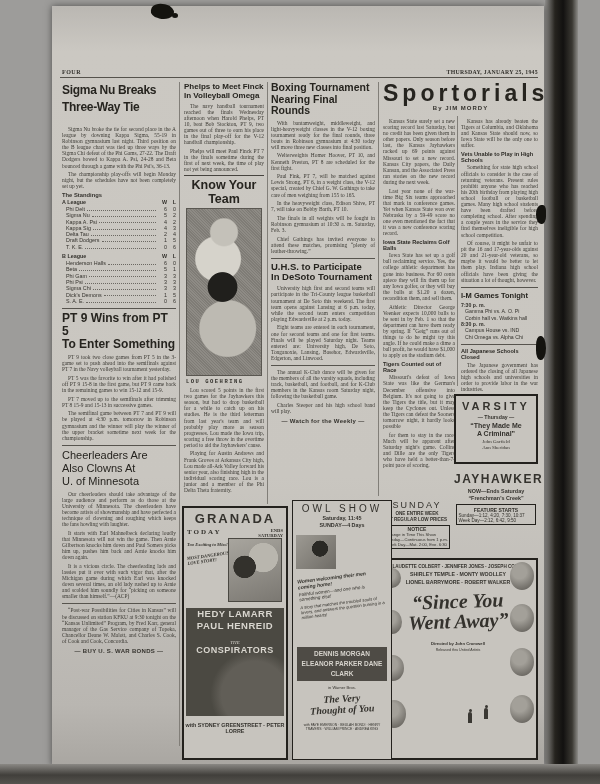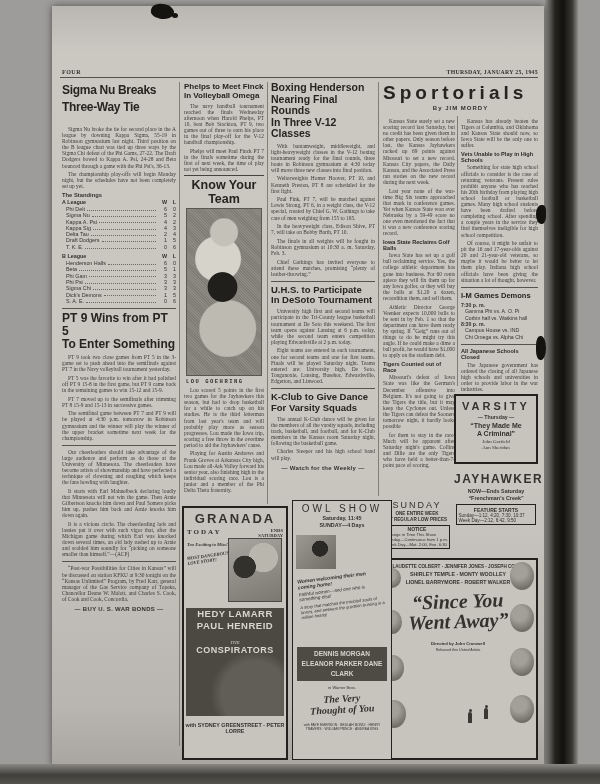--- a/index.html
+++ b/index.html
@@ -69,21 +69,21 @@
   .photo{width:76px;height:168px;margin:2px auto 2px;border:1px solid #5a5751;
     background:
       radial-gradient(circle at 50% 14%, #c4c1b9 0 9%, rgba(0,0,0,0) 10%),
       radial-gradient(circle at 48% 47%, #201f1c 0 15%, rgba(0,0,0,0) 16%),
       radial-gradient(circle at 42% 30%, #d6d3cb 0 18%, rgba(0,0,0,0) 19%),
       radial-gradient(circle at 55% 72%, #bdbab2 0 22%, rgba(0,0,0,0) 23%),
       repeating-linear-gradient(45deg,#8e8b85 0 1px,#7f7c76 1px 2px)}
   .photo-cap{font-family:"Liberation Mono",monospace;font-size:5.5px;letter-spacing:1.5px;font-weight:bold;margin:0 0 2px 2px}
 
   
-  .sp-title{font-size:19px;letter-spacing:4px;text-align:left;line-height:22px}
+  .sp-title{font-size:23px;letter-spacing:4px;text-align:left;line-height:22px}
   .sp-by{font-size:6px;text-align:center;font-weight:bold;font-family:"Liberation Sans",sans-serif;letter-spacing:1px;margin-top:1px}
   .im-line{font-family:"Liberation Sans",sans-serif;font-size:5.2px;line-height:6.4px;padding-left:4px}
   .im-time{font-weight:bold;padding-left:0}
   .im-head{font-size:7.5px;margin:2px 0}
 
   
   .ad{position:absolute;background:#c7c4be;border:2px solid #23211d}
   .adc{text-align:center;font-family:"Liberation Sans",sans-serif}
 
   #varsity{left:402px;top:388px;width:84px;height:70px;padding-top:4px}
@@ -300,20 +300,25 @@
           <div>To Enter Something</div>
         </div>
         <p class="bp">PT 9 took two close games from PT 5 in the 3-game set to push ahead into the semifinals against PT 7 in the Navy volleyball tournament yesterday.</p>
         <p class="bp">PT 5 was the favorite to win after it had polished off PT 9 15-8 in the first game, but PT 9 came back in the remaining games to win 15-12 and 15-9.</p>
         <p class="bp">PT 7 moved up to the semifinals after trimming PT 8 15-9 and 15-13 in successive games.</p>
         <p class="bp">The semifinal game between PT 7 and PT 9 will be played at 4:30 p.m. tomorrow in Robinson gymnasium and the winner will play the winner of the upper bracket sometime next week for the championship.</p>
       </div>
 
       <div class="sep"></div>
       <div>
+        <div class="hd hd-lt">
+          <div>Cheerleaders Are</div>
+          <div>Also Clowns At</div>
+          <div>U. of Minnesota</div>
+        </div>
         <p class="bp">Our cheerleaders should take advantage of the large audience and perform as do those at the University of Minnesota. The cheerleaders have become artists of showmanship and have perfected a technique of clowning and roughing which keeps the fans howling with laughter.</p>
         <p class="bp">It starts with Earl Mahnelbeck declaring loudly that Minnesota will not win the game. Then Arnie Gilbertson knocks him down and Paul Somers picks him up, pushes him back and Arnie knocks him down again.</p>
         <p class="bp">It is a vicious circle. The cheerleading lads and lassies put it over with such vigor that, after the Michigan game during which Earl was knocked down several times, an old lady rushed up to Arnie and scolded him soundly for “picking on someone smaller than himself.”—(ACP)</p>
       </div>
 
       <div class="sep"></div>
       <div>
         <p class="bp">“Post-war Possibilities for Cities in Kansas” will be discussed on station KFKU at 9:30 tonight on the “Kansas Unlimited” Program, by Fred Karr, general manager of the Gas Service company of Topeka, Chancellor Deane W. Malott, and Charles S. Cook, of Cook and Cook, Concordia.</p>
       </div>
       <div class="centerline">— BUY U. S. WAR BONDS —</div>
@@ -334,46 +339,41 @@
         <div class="photo"></div>
         <div class="photo-cap">LOU GOEHRING</div>
         <p class="bp">Lou scored 5 points in the first two games for the Jayhawkers this season, but had to drop basketball for a while to catch up on his studies. He is the third letterman from last year's team and will probably play more as season progresses. Lou made the Iowa trip, scoring a free throw in the overtime period to aid the Jayhawkers' cause.</p>
         <p class="bp">Playing for Austin Andrews and Frank Groves at Arkansas City high, Lou made all-Ark Valley forward his senior year, also finishing high in the individual scoring race. Lou is a junior and a member of the Phi Delta Theta fraternity.</p>
       </div>
     </div>
 
     <div class="col" id="col3">
       <div>
         <div class="hd" style="font-size:10.5px;line-height:11.5px;margin-bottom:3px">
-          <div>Boxing Henderson</div>
+          <div>Boxing Tournament</div>
           <div>Nearing Final Rounds</div>
-          <div>In Three V-12 Classes</div>
         </div>
         <p class="bp">With bantamweight, middleweight, and light-heavyweight classes in the V-12 boxing tournament ready for the final rounds, three bouts in Robinson gymnasium at 4:30 today will move three new classes into final position.</p>
         <p class="bp">Welterweights Homer Hoover, PT 10, and Kenneth Preston, PT 8 are scheduled for the first fight.</p>
         <p class="bp">Paul Fink, PT 7, will be matched against Lewis Strong, PT 6, in a weight class, the V-12 special, created by Chief G. W. Gathings to take care of men weighing from 155 to 165.</p>
         <p class="bp">In the heavyweight class, Edison Shive, PT 7, will take on Bobby Barth, PT 10.</p>
         <p class="bp">The finals in all weights will be fought in Robinson gymnasium at 10:30 a. m. Saturday, Feb. 3.</p>
         <p class="bp">Chief Gathings has invited everyone to attend these matches, promising “plenty of leather-throwing.”</p>
       </div>
       <div class="sep"></div>
       <div>
         <div class="hd" style="font-size:9.5px;line-height:10.5px;margin-bottom:2.5px">
           <div>U.H.S. to Participate</div>
           <div>In DeSoto Tournament</div>
         </div>
         <p class="bp">University high first and second teams will participate in the Tri-County league basketball tournament at De Soto this weekend. The first team opens against Lansing at 6 p.m. today, while the second team enters competition playing Edwardsville at 2 p.m. today.</p>
         <p class="bp">Eight teams are entered in each tournament, one for second teams and one for first teams. Finals will be played Saturday night. Teams entered are: University high, De Soto, Tonganoxie, Lansing, Basehor, Edwardsville, Edgerton, and Linwood.</p>
       </div>
       <div class="sep"></div>
       <div>
-        <div class="hd" style="font-size:9.5px;line-height:10.5px;margin-bottom:2.5px">
-          <div>K-Club to Give Dance</div>
-          <div>For Varsity Squads</div>
-        </div>
         <p class="bp">The annual K-Club dance will be given for the members of all the varsity squads, including track, basketball, and football, and for K-Club members in the Kansas room Saturday night, following the basketball game.</p>
         <p class="bp">Charles Steeper and his high school band will play.</p>
       </div>
       <div class="centerline">— Watch for the Weekly —</div>
     </div>
 
     <div class="col" id="sp-head">
       <div class="hd sp-title">Sportorials</div>
       <div class="sp-by">By JIM MORDY</div>
     </div>
@@ -387,21 +387,21 @@
       <p class="bp">Missouri's defeat of Iowa State was like the German's December offensive into Belgium. It's not going to give the Tigers the title, but it may keep the Cyclones out. Unless the Tigers can defeat the Sooners tomorrow night, it hardly looks possible</p>
       <p class="bp">for them to stay in the race. Much will be apparent after Saturday night's game. Collins and Dille are the only Tigers who have held a better-than-7-point pace of scoring.</p>
     </div>
     <div id="sp-right">
       <p class="bp">Kansas has already beaten the Tigers at Columbia, and Oklahoma and Kansas State should now, so Iowa State will be the only one to suffer.</p>
       <div class="subhead">Vets Unable to Play in High Schools</div>
       <p class="bp">Something for state high school officials to consider is the case of returning veterans. Present rules prohibit anyone who has reached his 20th birthday from playing high school football or basketball games. Many high school students have been drafted before completing school. After spending a couple years in the service they find themselves ineligible for high school competition.</p>
       <p class="bp">Of course, it might be unfair to pit the 16 and 17-year-olds against 20 and 21-year-old veterans, so maybe it would be better to let them play. Indiana high school officials have been giving the situation a lot of thought, however.</p>
       <div class="sep"></div>
       <div>
-        <div class="hd im-head">I-M Games Demons</div>
+        <div class="hd im-head">I-M Games Tonight</div>
         <div class="im-line im-time">7:30 p. m.</div>
         <div class="im-line">Gamma Phi vs. A. O. Pi</div>
         <div class="im-line">Corbin hall vs. Watkins hall</div>
         <div class="im-line im-time">8:30 p. m.</div>
         <div class="im-line">Campus House vs. IND</div>
         <div class="im-line">Chi Omega vs. Alpha Chi</div>
       </div>
       <div class="sep"></div>
       <div>
         <div class="subhead">All Japanese Schools Closed</div>

